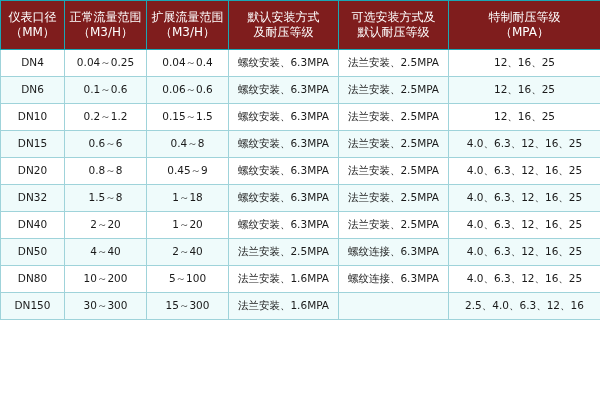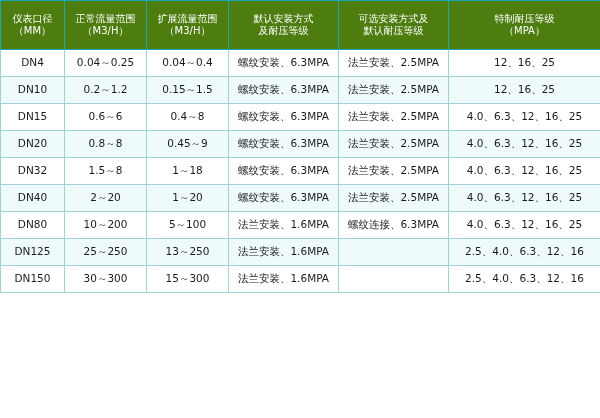--- a/index.html
+++ b/index.html
@@ -27,26 +27,26 @@
     text-align: center;
     vertical-align: middle;
     font-size: 10.5px;
     color: #1a1a1a;
     padding: 0;
     height: 26px;
     line-height: 1.25;
     white-space: nowrap;
   }
   table.spec thead th {
-    background: #4d7c0f;
+    background: #7f1d1d;
     color: #ffffff;
     font-weight: normal;
     height: 44px;
     border: 1px solid #1aa7b5;
-    font-size: 10px;
+    font-size: 12px;
     padding: 2px 1px;
   }
   table.spec thead th .l1 { display: block; }
   table.spec thead th .l2 { display: block; }
   table.spec tbody tr:nth-child(odd) td { background: #ffffff; }
   table.spec tbody tr:nth-child(even) td { background: #effbfb; }
   col.c0 { width: 64px; }
   col.c1 { width: 82px; }
   col.c2 { width: 82px; }
   col.c3 { width: 110px; }
@@ -97,20 +97,28 @@
     <tbody>
       <tr>
         <td>DN4</td>
         <td>0.04～0.25</td>
         <td>0.04～0.4</td>
         <td>螺纹安装、6.3MPA</td>
         <td>法兰安装、2.5MPA</td>
         <td>12、16、25</td>
       </tr>
       <tr>
+        <td>DN6</td>
+        <td>0.1～0.6</td>
+        <td>0.06～0.6</td>
+        <td>螺纹安装、6.3MPA</td>
+        <td>法兰安装、2.5MPA</td>
+        <td>12、16、25</td>
+      </tr>
+      <tr>
         <td>DN10</td>
         <td>0.2～1.2</td>
         <td>0.15～1.5</td>
         <td>螺纹安装、6.3MPA</td>
         <td>法兰安装、2.5MPA</td>
         <td>12、16、25</td>
       </tr>
       <tr>
         <td>DN15</td>
         <td>0.6～6</td>
@@ -137,34 +145,34 @@
       </tr>
       <tr>
         <td>DN40</td>
         <td>2～20</td>
         <td>1～20</td>
         <td>螺纹安装、6.3MPA</td>
         <td>法兰安装、2.5MPA</td>
         <td>4.0、6.3、12、16、25</td>
       </tr>
       <tr>
+        <td>DN50</td>
+        <td>4～40</td>
+        <td>2～40</td>
+        <td>法兰安装、2.5MPA</td>
+        <td>螺纹连接、6.3MPA</td>
+        <td>4.0、6.3、12、16、25</td>
+      </tr>
+      <tr>
         <td>DN80</td>
         <td>10～200</td>
         <td>5～100</td>
         <td>法兰安装、1.6MPA</td>
         <td>螺纹连接、6.3MPA</td>
         <td>4.0、6.3、12、16、25</td>
-      </tr>
-      <tr>
-        <td>DN125</td>
-        <td>25～250</td>
-        <td>13～250</td>
-        <td>法兰安装、1.6MPA</td>
-        <td></td>
-        <td>2.5、4.0、6.3、12、16</td>
       </tr>
       <tr>
         <td>DN150</td>
         <td>30～300</td>
         <td>15～300</td>
         <td>法兰安装、1.6MPA</td>
         <td></td>
         <td>2.5、4.0、6.3、12、16</td>
       </tr>
 

